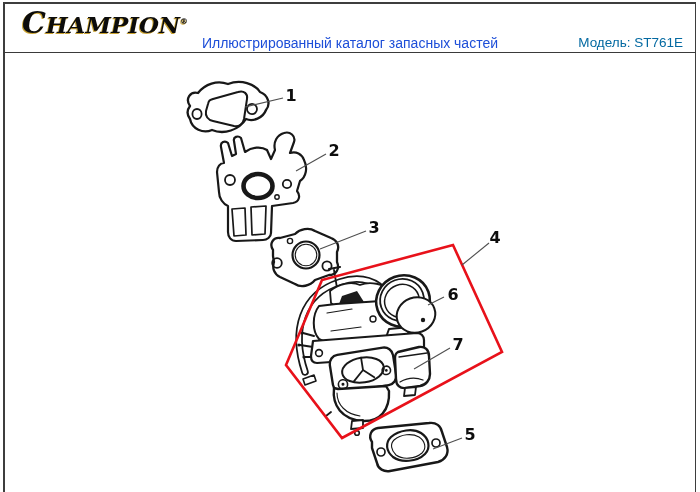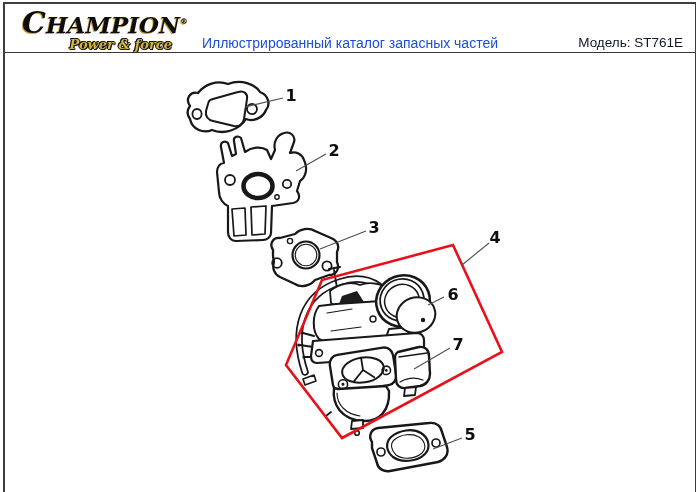--- a/index.html
+++ b/index.html
@@ -29,38 +29,37 @@
     font-family:"DejaVu Serif",serif;font-style:italic;font-weight:bold;
     font-size:13px;color:#d6b33a;text-align:right;width:150px;margin-top:-4px;
     text-shadow:-1px 0 0 #151515,1px 0 0 #151515,0 1px 0 #151515,0 -1px 0 #151515,
                 -1px -1px 0 #151515,1px 1px 0 #151515;
   }
   .doc-title{
     position:absolute;left:60px;right:60px;top:35px;text-align:center;
     font-size:14px;color:#1d4ed8;
   }
   .doc-model{
-    position:absolute;right:17px;top:35px;font-size:13.5px;color:#0f172a;
+    position:absolute;right:17px;top:35px;font-size:13.5px;color:#0369a1;
   }
   svg.diagram{position:absolute;left:0;top:0;}
   text.callout{
     font-family:"DejaVu Sans",sans-serif;font-size:16px;font-weight:700;fill:#0d0d0d;
   }
 </style>
 </head>
 <body>
 
 <div class="page">
 
   <div class="page-border"></div>
 
   <header>
     <div class="logo">
       <div class="logo-name"><span class="logo-text">CHAMPION</span><sup class="logo-reg">®</sup></div>
-      <div class="logo-tagline">Power &amp; force</div>
     </div>
     <div class="doc-title">Иллюстрированный каталог запасных частей</div>
     <div class="doc-model">Модель: ST761E</div>
     <div class="header-rule"></div>
   </header>
 
   <svg class="diagram" viewBox="0 0 700 492" width="700" height="492">
     <g fill="none" stroke="#181818" stroke-linecap="round" stroke-linejoin="round">
 
       <g>

